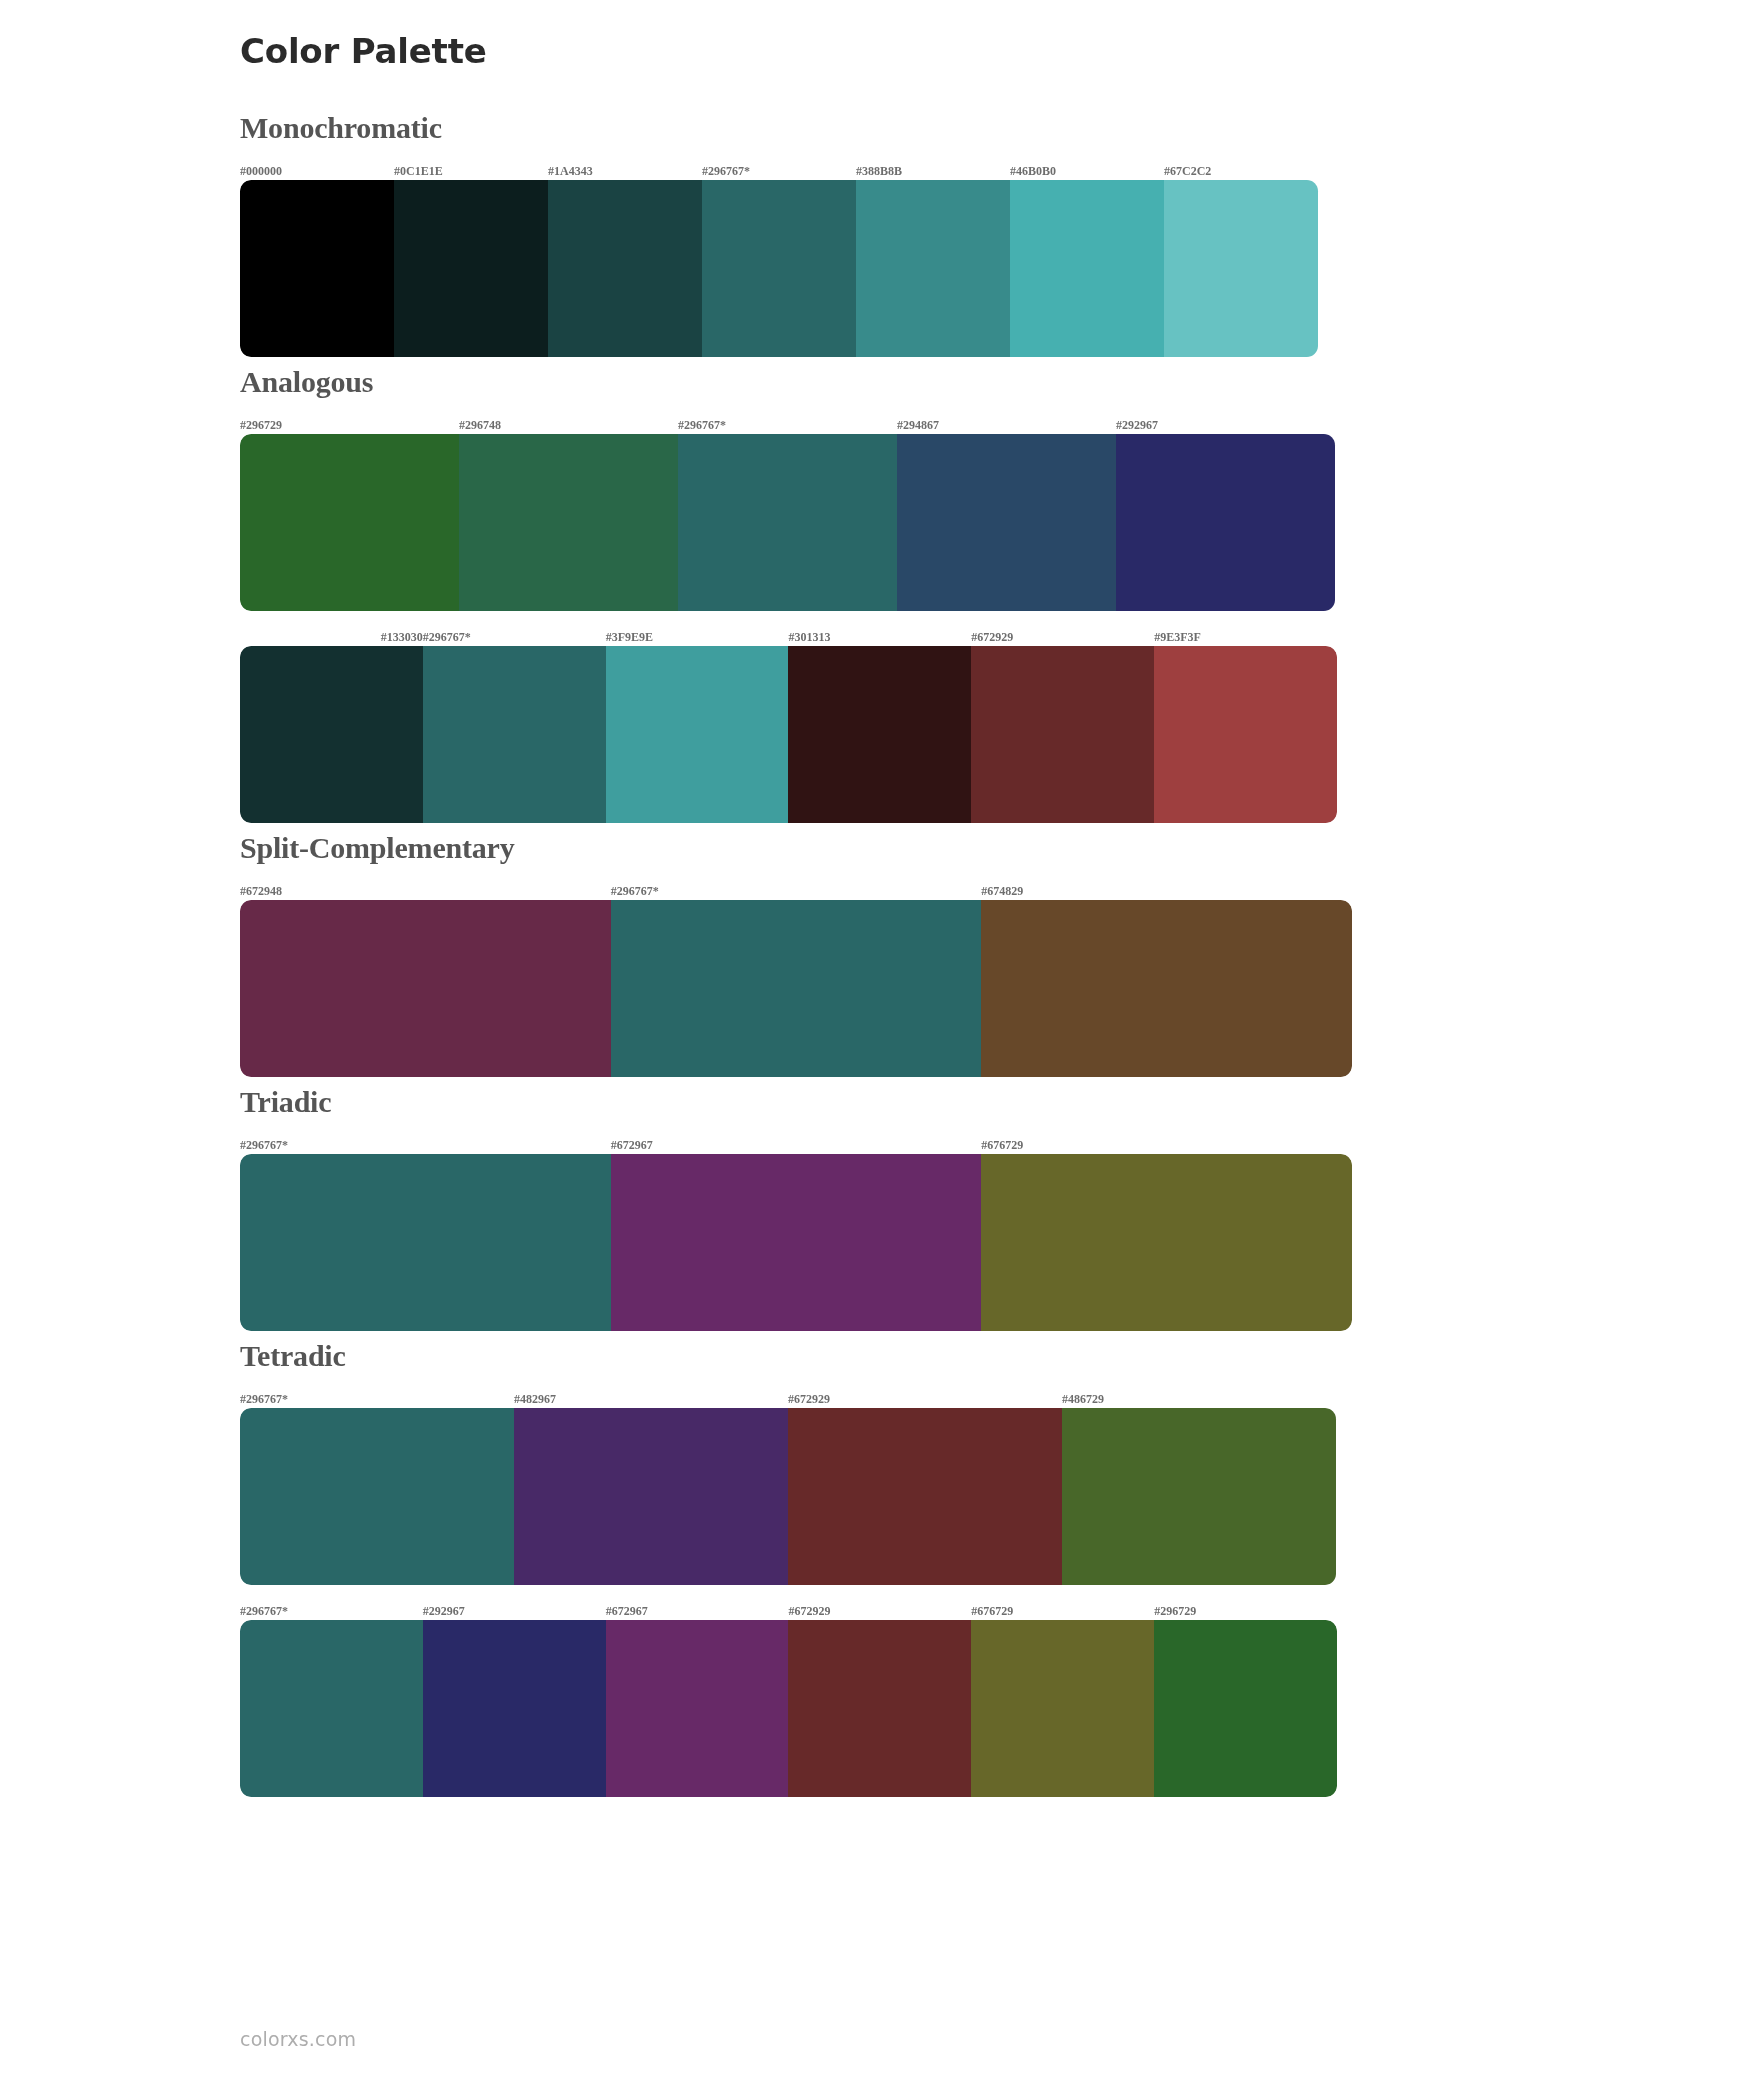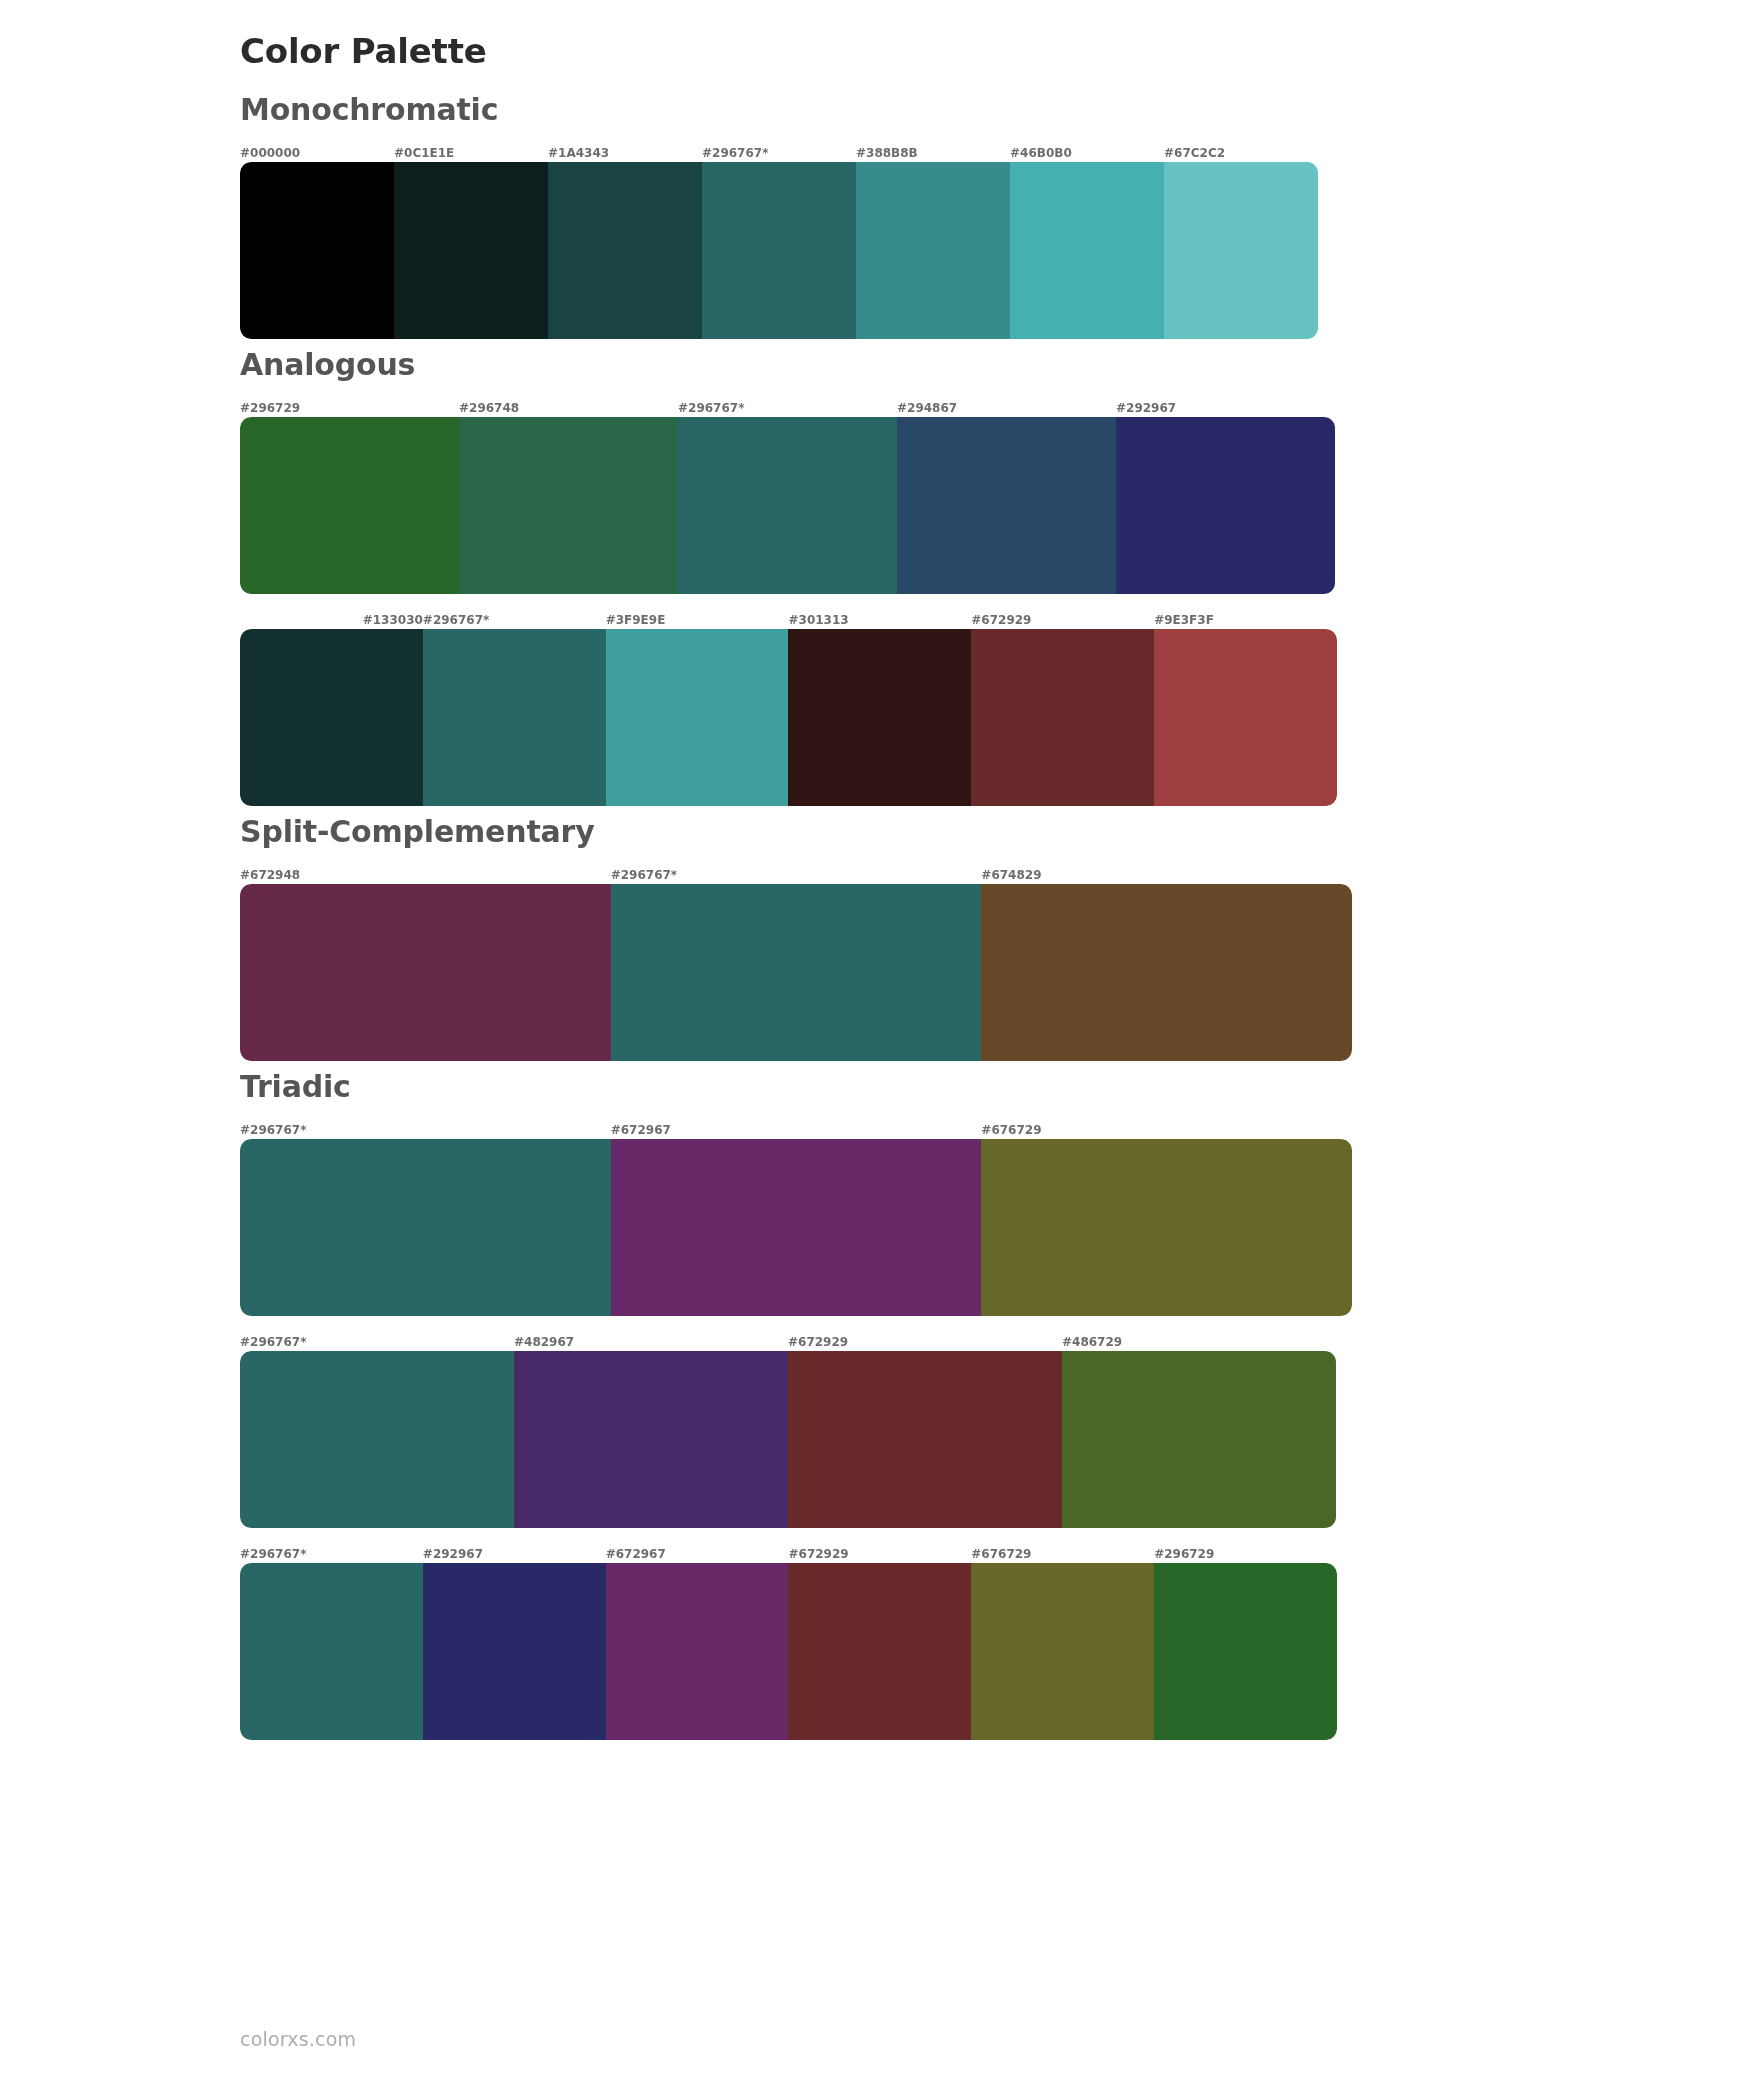--- a/index.html
+++ b/index.html
@@ -42,21 +42,22 @@
     font-size: 34px;
     line-height: 1.2;
     font-weight: 700;
     color: #2b2b2b;
     letter-spacing: -0.2px;
     margin: 9.6px 0 0 0;
   }
 
   
   .sections {
-    margin-top: 21px;
+    margin-top: 40px;
+    font-family: Liberation Serif, serif;
   }
   .section {
     padding-left: 240px;
     margin-bottom: 8px;
   }
   .section-title {
     font-size: 30px;
     font-weight: 700;
     color: #555555;
     letter-spacing: -0.2px;
@@ -194,20 +195,21 @@
           <div class="swatch-label" style="width: 371px;">#672967</div>
           <div class="swatch-label" style="width: 371px;">#676729</div>
         </div>
         <div class="swatch-row" style="width: 1112px; height: 177px;">
           <div class="swatch" style="width: 371px; background: rgb(41, 103, 103);"></div>
           <div class="swatch" style="width: 371px; background: rgb(103, 41, 103);"></div>
           <div class="swatch" style="width: 371px; background: rgb(103, 103, 41);"></div>
         </div>
       </div>
       <div class="section">
+        <div class="section-title">Tetradic</div>
         <div class="swatch-labels" style="width: 1097px;">
           <div class="swatch-label" style="width: 274px;">#296767*</div>
           <div class="swatch-label" style="width: 274px;">#482967</div>
           <div class="swatch-label" style="width: 274px;">#672929</div>
           <div class="swatch-label" style="width: 274px;">#486729</div>
         </div>
         <div class="swatch-row" style="width: 1097px; height: 177px;">
           <div class="swatch" style="width: 274px; background: rgb(41, 103, 103);"></div>
           <div class="swatch" style="width: 274px; background: rgb(72, 41, 103);"></div>
           <div class="swatch" style="width: 274px; background: rgb(103, 41, 41);"></div>

